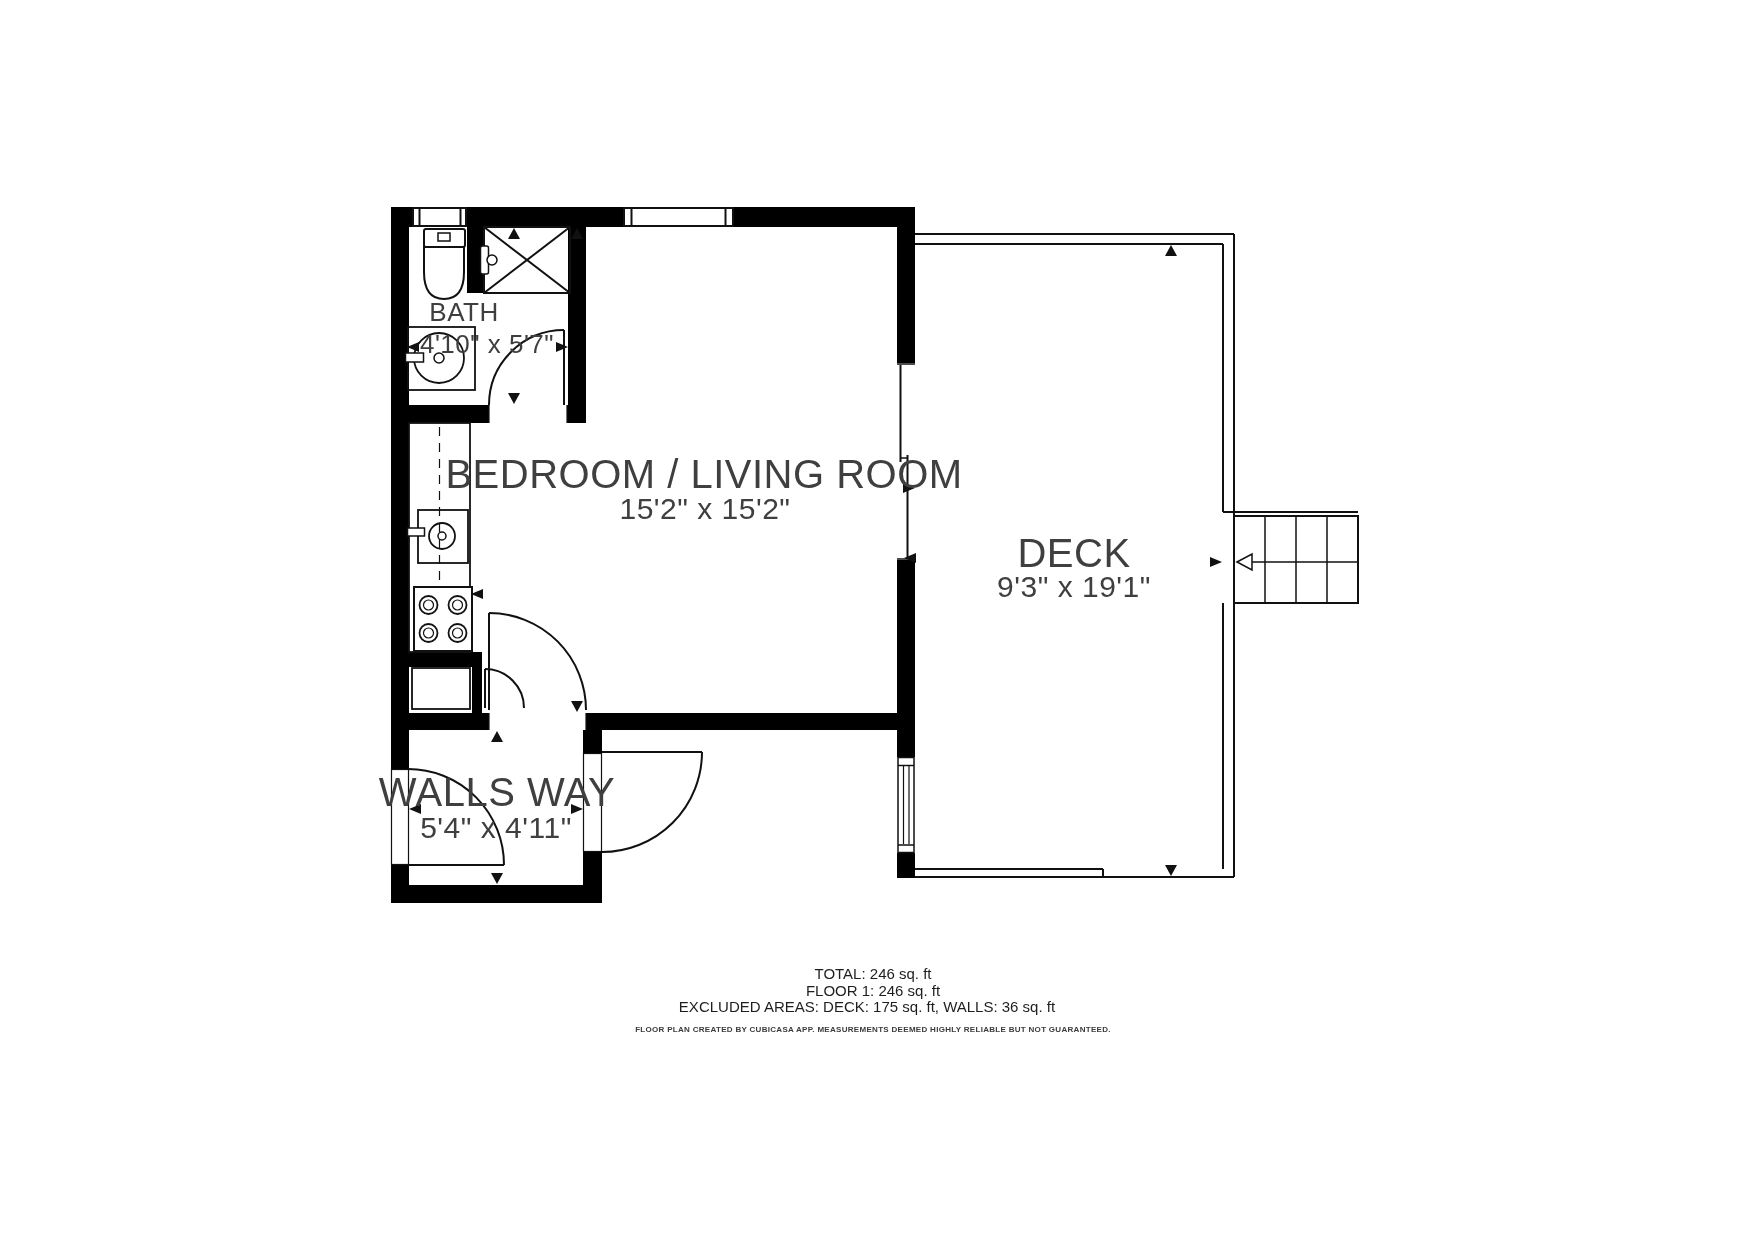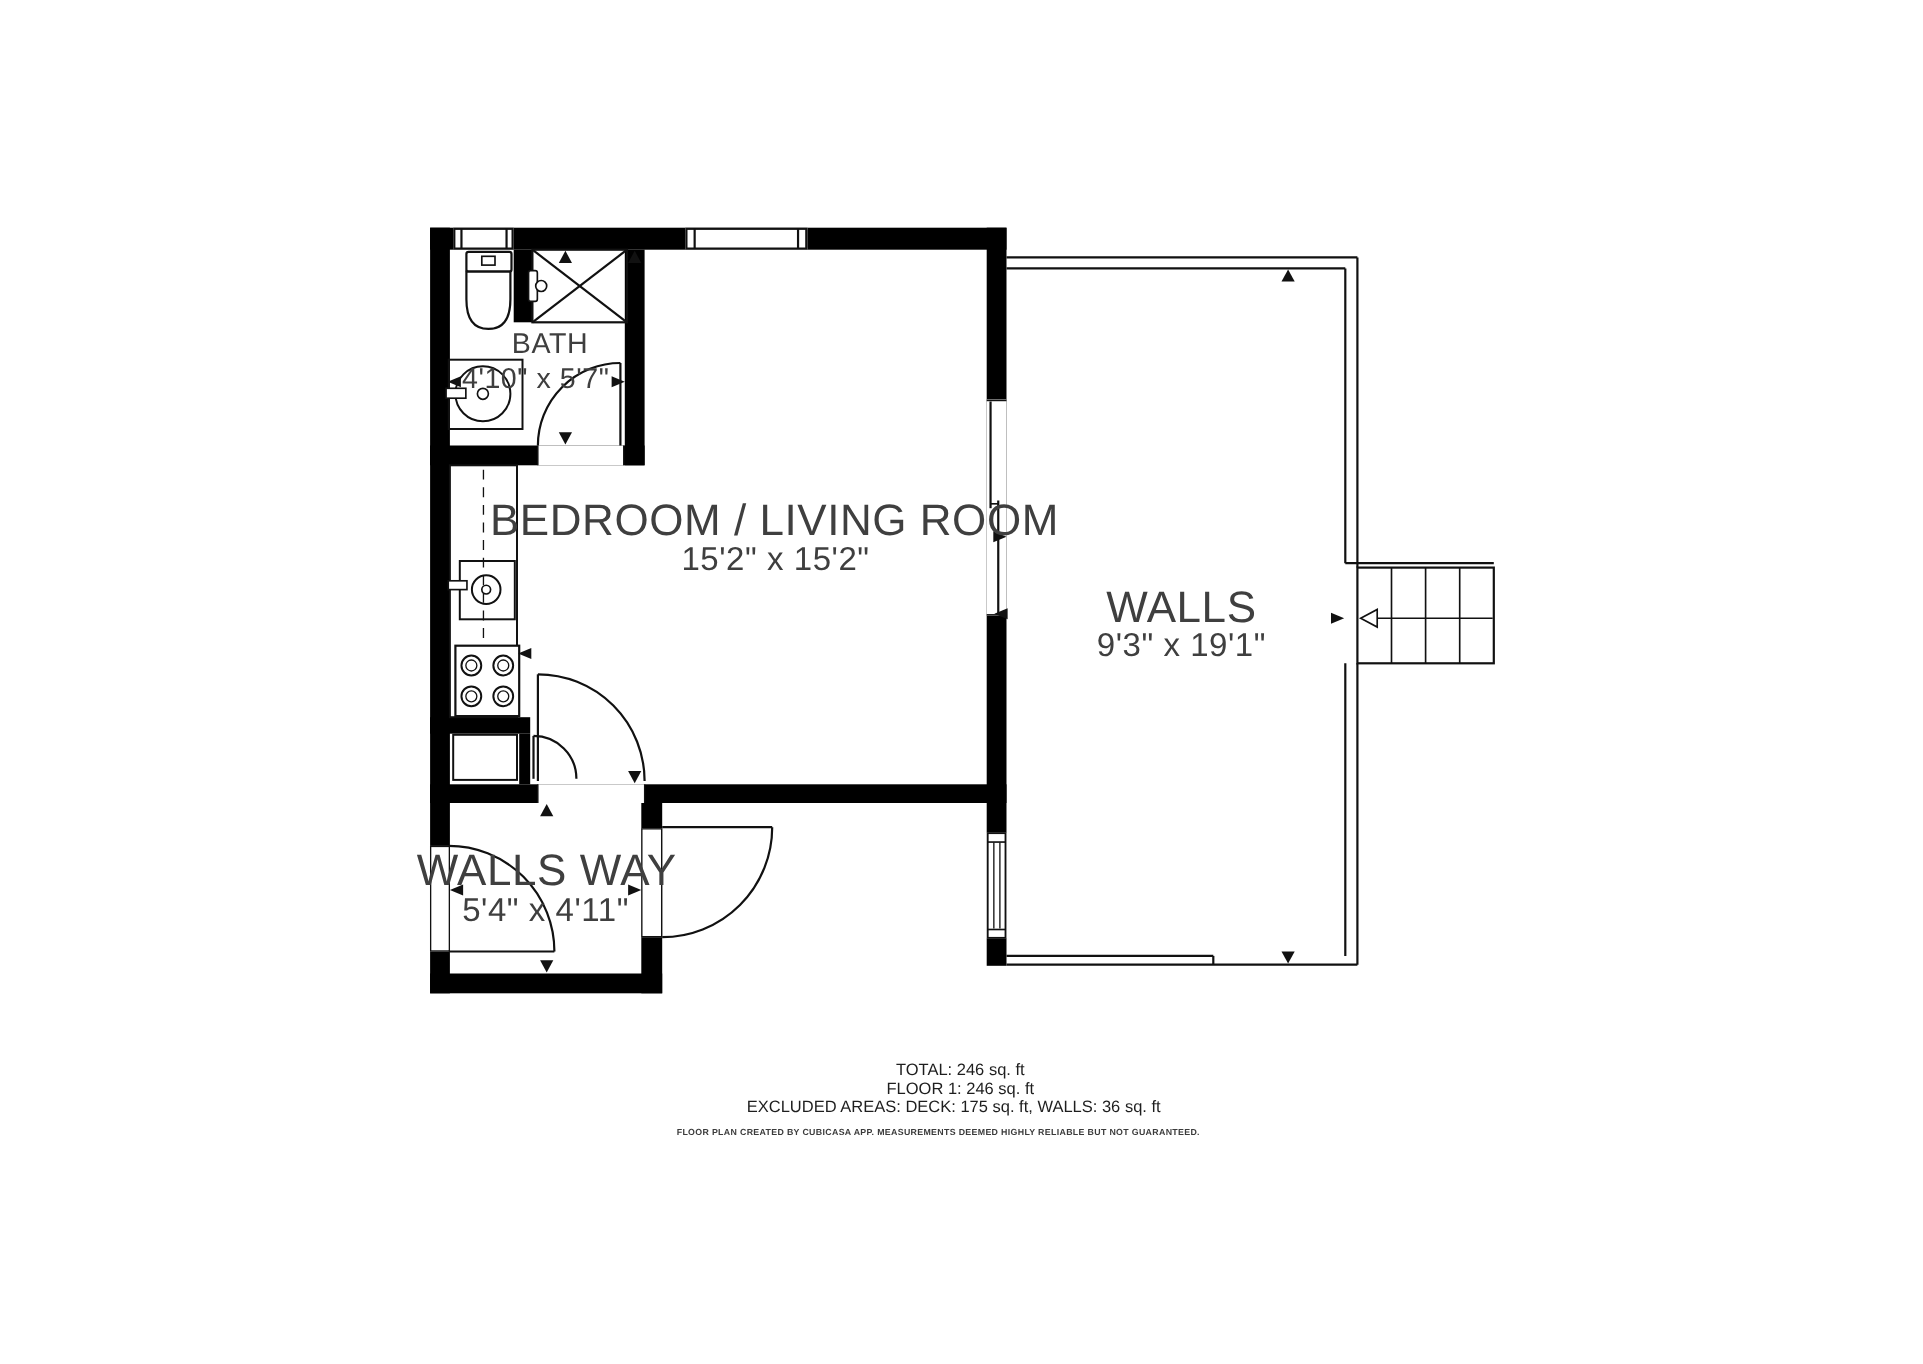--- a/index.html
+++ b/index.html
@@ -189,30 +189,30 @@
       <path d="M583 809 L571 804 L571 814 Z"></path>
       <path d="M497 731 L491 742 L503 742 Z"></path>
       <path d="M497 884 L491 873 L503 873 Z"></path>
       <path d="M904 558 L916 553 L916 563 Z"></path>
       <path d="M1222 562 L1210 557 L1210 567 Z"></path>
       <path d="M1171 245 L1165 256 L1177 256 Z"></path>
       <path d="M1171 876 L1165 865 L1177 865 Z"></path>
     </g>
   </svg>
 
-  <div class="room-label small-label" style="left:500px;top:312px;">BATH</div>
+  <div class="room-label small-label" style="left:464px;top:312px;">BATH</div>
   <div class="room-dims small-label" style="left:487px;top:344px;">4'10" x 5'7"</div>
 
   <div class="room-label" style="left:704px;top:474px;">BEDROOM / LIVING ROOM</div>
   <div class="room-dims" style="left:705px;top:509px;">15'2" x 15'2"</div>
 
-  <div class="room-label" style="left:1074px;top:553px;">WALLS</div>
+  <div class="room-label" style="left:1074px;top:553px;">DECK</div>
   <div class="room-dims" style="left:1074px;top:587px;">9'3" x 19'1"</div>
 
   <div class="room-label" style="left:497px;top:792px;">WALLS WAY</div>
   <div class="room-dims" style="left:496px;top:828px;">5'4" x 4'11"</div>
 
   <div class="sum bold" style="left:873px;top:973px;">TOTAL: 246 sq. ft</div>
   <div class="sum" style="left:873px;top:990px;text-align:center;">FLOOR 1: 246 sq. ft</div>
   <div class="sum" style="left:867px;top:1006px;">EXCLUDED AREAS: DECK: 175 sq. ft, WALLS: 36 sq. ft</div>
-  <div class="disclaimer" style="left:853px;top:1029px;">FLOOR PLAN CREATED BY CUBICASA APP. MEASUREMENTS DEEMED HIGHLY RELIABLE BUT NOT GUARANTEED.</div>
+  <div class="disclaimer" style="left:873px;top:1029px;">FLOOR PLAN CREATED BY CUBICASA APP. MEASUREMENTS DEEMED HIGHLY RELIABLE BUT NOT GUARANTEED.</div>
 
 </div>
 
 </body></html>

